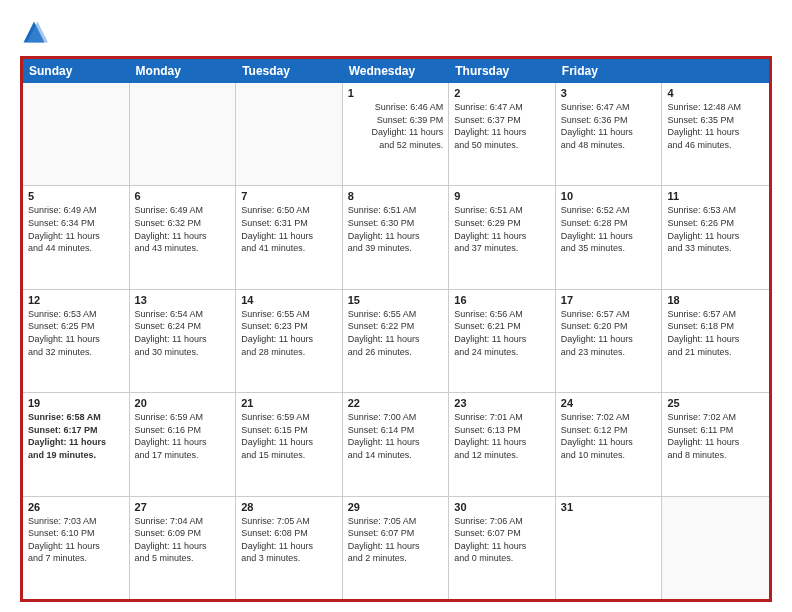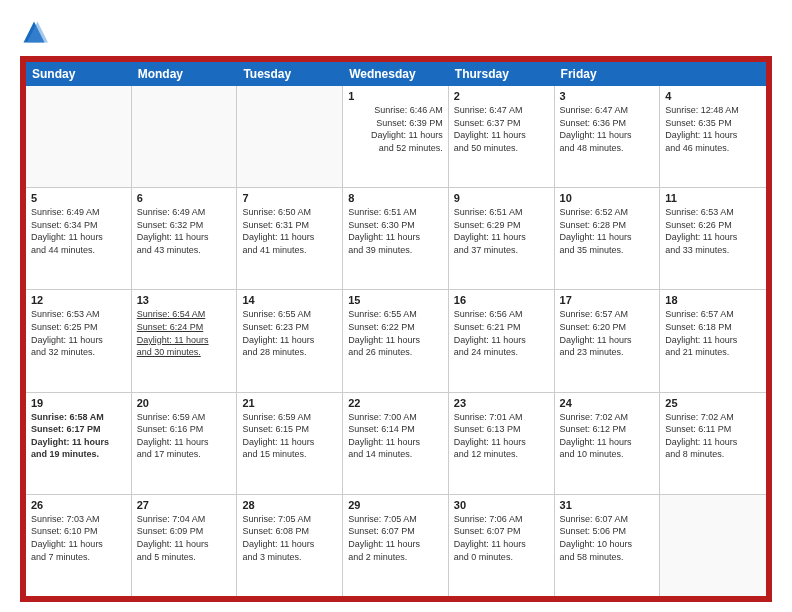--- a/index.html
+++ b/index.html
@@ -57,21 +57,21 @@
       line-height: 1.1;
     }
     .location {
       font-size: 14px;
       color: #555;
     }
     .calendar {
       flex: 1;
       display: flex;
       flex-direction: column;
-      border: 6px solid #b91c1c;
+      border: 3px solid #b91c1c;
     }
     .cal-header {
       display: grid;
       grid-template-columns: repeat(7, 1fr);
       background: #1a6bbf;
     }
     .cal-header-cell {
       color: #fff;
       font-size: 12px;
       font-weight: bold;
@@ -236,21 +236,21 @@
         <div class="cal-row">
           <div class="cal-cell">
             <div class="day-num">12</div>
             <div class="cell-text" style="white-space: pre-line;">Sunrise: 6:53 AM
 Sunset: 6:25 PM
 Daylight: 11 hours
 and 32 minutes.</div>
           </div>
           <div class="cal-cell">
             <div class="day-num">13</div>
-            <div class="cell-text" style="white-space: pre-line; text-decoration: underline;">Sunrise: 6:54 AM
+            <div class="cell-text" style="white-space: pre-line;">Sunrise: 6:54 AM
 Sunset: 6:24 PM
 Daylight: 11 hours
 and 30 minutes.</div>
           </div>
           <div class="cal-cell">
             <div class="day-num">14</div>
             <div class="cell-text" style="white-space: pre-line;">Sunrise: 6:55 AM
 Sunset: 6:23 PM
 Daylight: 11 hours
 and 28 minutes.</div>
@@ -366,22 +366,18 @@
           </div>
           <div class="cal-cell">
             <div class="day-num">30</div>
             <div class="cell-text" style="white-space: pre-line;">Sunrise: 7:06 AM
 Sunset: 6:07 PM
 Daylight: 11 hours
 and 0 minutes.</div>
           </div>
           <div class="cal-cell">
             <div class="day-num">31</div>
-            <div class="cell-text" style="white-space: pre-line;">Sunrise: 6:07 AM
-Sunset: 5:06 PM
-Daylight: 10 hours
-and 58 minutes.</div>
           </div>
           <div class="cal-cell empty"></div>
         </div>
       </div>
   </div>
 </div>
 
 </body></html>

